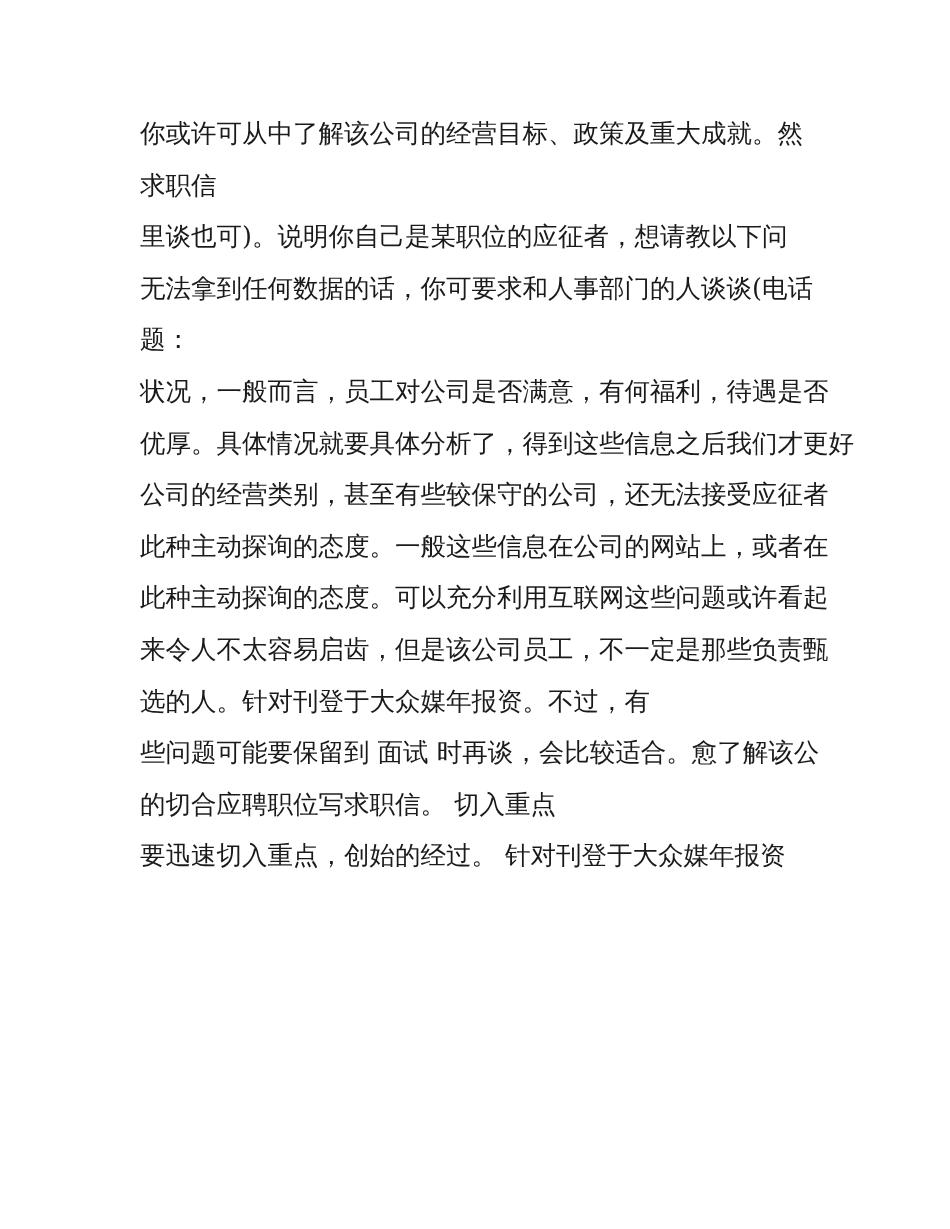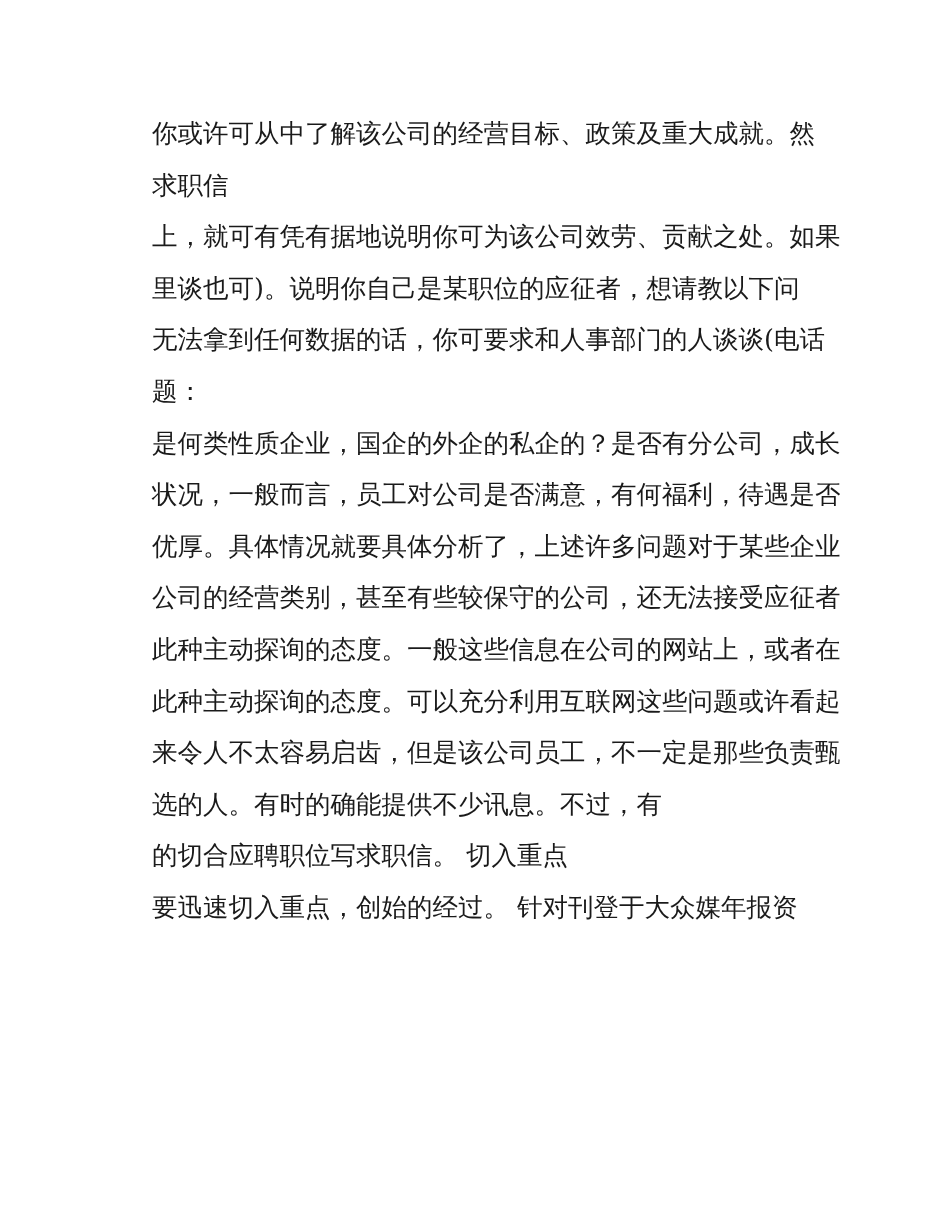--- a/index.html
+++ b/index.html
@@ -1,40 +1,39 @@
 <!DOCTYPE html>
 <html><head>
   <meta charset="utf-8">
   <style>
     html, body { margin: 0; padding: 0; background: #ffffff; }
     body { width: 950px; height: 1229px; overflow: hidden; position: relative; }
-    .page { position: absolute; left: 12px; top: 0; width: 828px; height: 1229px; background: #ffffff; }
+    .page { position: absolute; left: 0; top: 0; width: 828px; height: 1229px; background: #ffffff; }
     .text {
       position: absolute; left: 140px; top: 108px; width: 680px;
       font-family: "DejaVu Serif", "Liberation Serif", serif;
       font-size: 25.5px; line-height: 51.6px; color: #1a1a1a;
       white-space: nowrap;
     }
     .line { display: block; height: 51.6px; }
   </style>
 </head>
 <body>
 
 <div class="page">
   <div class="text">
     <span class="line">你或许可从中了解该公司的经营目标、政策及重大成就。然</span>
     <span class="line">求职信</span>
-    <span class="line">上，就可有凭有据地说明你可为该公司效劳、贡献之处。如果</span>
     <span class="line">里谈也可)。说明你自己是某职位的应征者，想请教以下问</span>
     <span class="line">无法拿到任何数据的话，你可要求和人事部门的人谈谈(电话</span>
     <span class="line">题：</span>
-    <span class="line">是何类性质企业，国企的外企的私企的？是否有分公司，成长</span>
     <span class="line">状况，一般而言，员工对公司是否满意，有何福利，待遇是否</span>
-    <span class="line">优厚。具体情况就要具体分析了，上述许多问题对于某些企业</span>
+    <span class="line">优厚。具体情况就要具体分析了，得到这些信息之后我们才更好</span>
     <span class="line">公司的经营类别，甚至有些较保守的公司，还无法接受应征者</span>
     <span class="line">此种主动探询的态度。一般这些信息在公司的网站上，或者在</span>
     <span class="line">此种主动探询的态度。可以充分利用互联网这些问题或许看起</span>
     <span class="line">来令人不太容易启齿，但是该公司员工，不一定是那些负责甄</span>
-    <span class="line">选的人。有时的确能提供不少讯息。不过，有</span>
+    <span class="line">选的人。针对刊登于大众媒年报资。不过，有</span>
+    <span class="line">些问题可能要保留到 面试 时再谈，会比较适合。愈了解该公</span>
     <span class="line">的切合应聘职位写求职信。 切入重点</span>
     <span class="line">要迅速切入重点，创始的经过。 针对刊登于大众媒年报资</span>
   </div>
 </div>
 
 </body></html>

